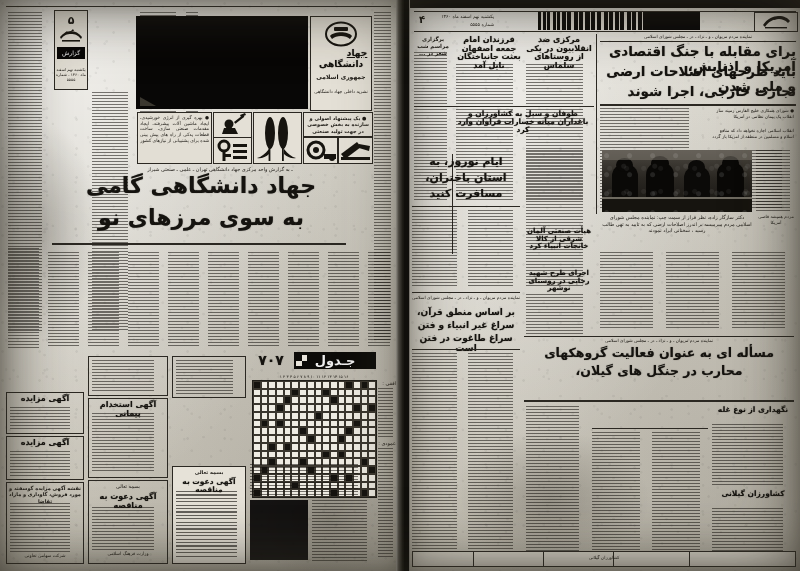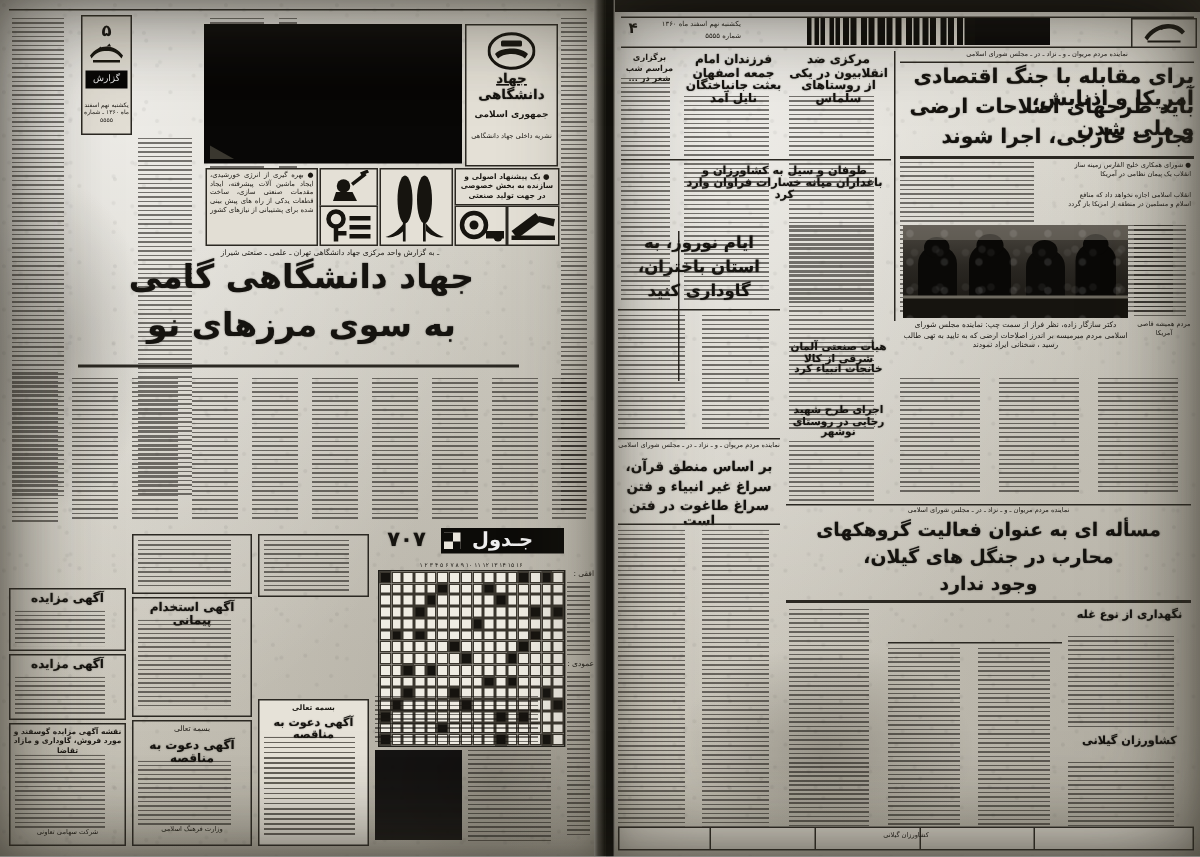--- a/index.html
+++ b/index.html
@@ -138,21 +138,21 @@
     <div class="box" style="left:310px;top:16px;width:60px;height:93px;background:#e4e0d6;">
       <div class="logo" style="left:14px;top:4px;width:32px;height:26px;">
         <svg width="32" height="26" viewBox="0 0 32 26">
             <g fill="#16140f">
           <ellipse cx="16" cy="13" rx="15" ry="11.5" fill="none" stroke="#16140f" stroke-width="2"></ellipse>
           <path d="M5 15c4-5 18-5 22 0l-2 3c-4-4-14-4-18 0z"></path>
           <rect x="9" y="6" width="14" height="4" rx="1"></rect>
         </g>
           </svg>
       </div>
-      <div class="hl sml" style="left:0;top:32px;width:60px;text-decoration:underline;">جهاد</div>
+      <div class="hl sml" style="left:16px;top:32px;width:60px;text-decoration:underline;">جهاد</div>
       <div class="hl sml" style="left:0;top:43px;width:60px;">دانشگاهی</div>
       <div class="ptxt" style="left:2px;top:56px;width:56px;font-size:6px;font-weight:bold;">جمهوری اسلامی</div>
       <div class="ptxt" style="left:2px;top:72px;width:56px;font-size:4.5px;">نشریه داخلی جهاد دانشگاهی</div>
     </div>
 
     <div class="col" style="left:374px;top:12px;width:20px;height:330px;">
         <div class="lines s"></div>
       </div>
 
     <div class="box" style="left:137px;top:112px;width:73px;height:50px;background:#e2ded4;">
@@ -686,21 +686,21 @@
     <div class="capt" style="left:192px;top:214px;width:150px;">دکتر سازگار زاده، نظر فراز از سمت چپ: نماینده مجلس شورای اسلامی مردم میرمیسه بر اندرز اصلاحات ارضی که به تایید به تهی طالب رسید ، سخنانی ایراد نمودند</div>
 
     <div class="col" style="left:346px;top:150px;width:40px;height:62px;">
         <div class="lines s"></div>
       </div>
     <div class="ptxt" style="left:346px;top:214px;width:40px;font-size:4.4px;">مردم همیشه قاصی آمریکا</div>
 
     <div class="rule v" style="left:42px;top:154px;height:100px;"></div>
     <div class="hl" style="left:2px;top:156px;width:108px;font-size:11px;">ایام نوروز، به</div>
     <div class="hl" style="left:2px;top:172px;width:108px;font-size:11px;">استان باختران،</div>
-    <div class="hl" style="left:2px;top:188px;width:108px;font-size:11px;">گاوداری کنید</div>
+    <div class="hl" style="left:2px;top:188px;width:108px;font-size:11px;">مسافرت کنید</div>
     <div class="rule h" style="left:2px;top:206px;width:108px;"></div>
     <div class="col" style="left:2px;top:210px;width:52px;height:78px;">
         <div class="lines s"></div>
       </div>
     <div class="col" style="left:58px;top:210px;width:52px;height:78px;">
         <div class="lines s"></div>
       </div>
     <div class="col" style="left:116px;top:150px;width:66px;height:138px;">
         <div class="lines s"></div>
       </div>
@@ -718,21 +718,20 @@
         <div class="lines s"></div>
       </div>
     <div class="col" style="left:116px;top:294px;width:66px;height:40px;">
         <div class="lines s"></div>
       </div>
 
     <div class="rule h" style="left:114px;top:336px;width:270px;"></div>
     <div class="ptxt" style="left:116px;top:338px;width:266px;font-size:4.4px;">نماینده مردم مریوان ـ و ـ نزاد ـ در ـ مجلس شورای اسلامی</div>
     <div class="hl" style="left:114px;top:346px;width:270px;font-size:12.5px;">مسأله ای به عنوان فعالیت گروهکهای</div>
     <div class="hl" style="left:114px;top:364px;width:270px;font-size:12.5px;">محارب در جنگل های گیلان،</div>
-    <div class="hl" style="left:114px;top:382px;width:270px;font-size:12.5px;">وجود ندارد</div>
     <div class="rule h" style="left:114px;top:400px;width:270px;height:2px;"></div>
 
     <div class="col" style="left:116px;top:406px;width:62px;height:152px;">
         <div class="lines s"></div>
       </div>
     <div class="col" style="left:256px;top:252px;width:62px;height:78px;">
         <div class="lines s"></div>
       </div>
     <div class="col" style="left:322px;top:252px;width:62px;height:78px;">
         <div class="lines s"></div>

